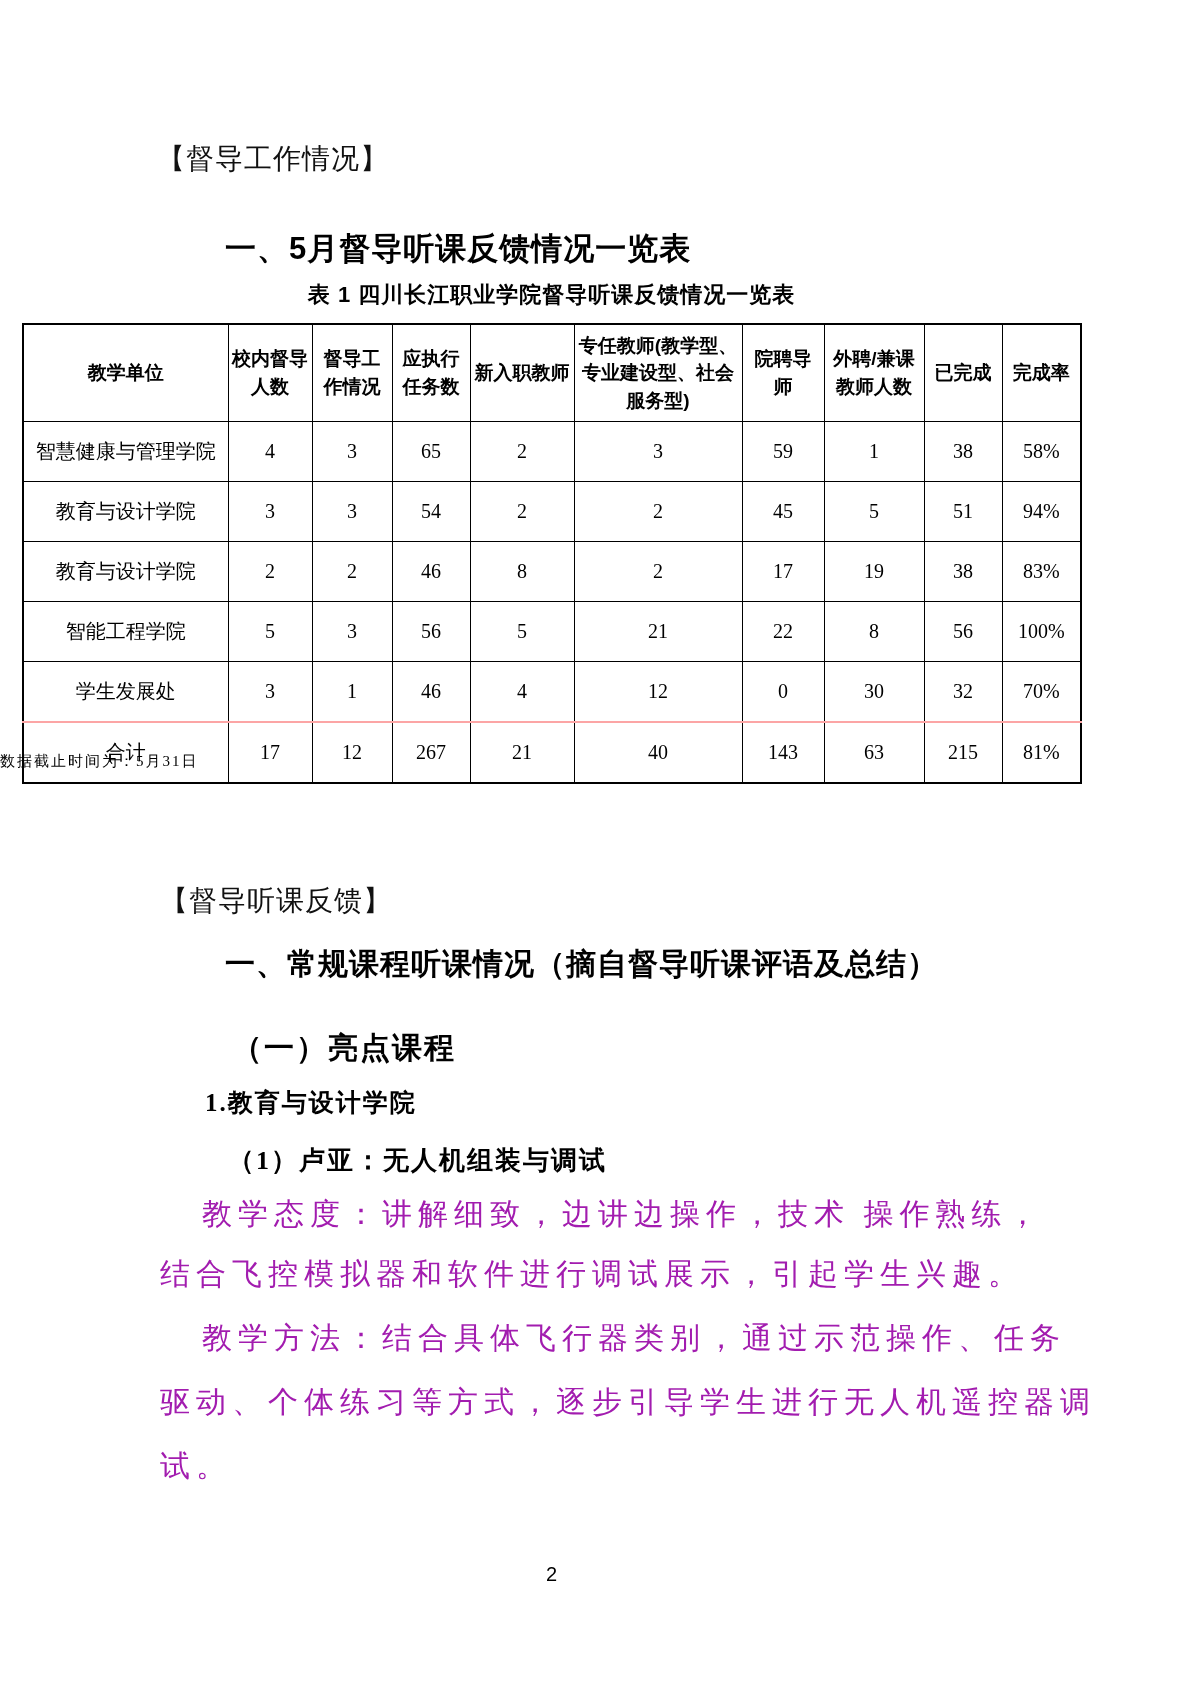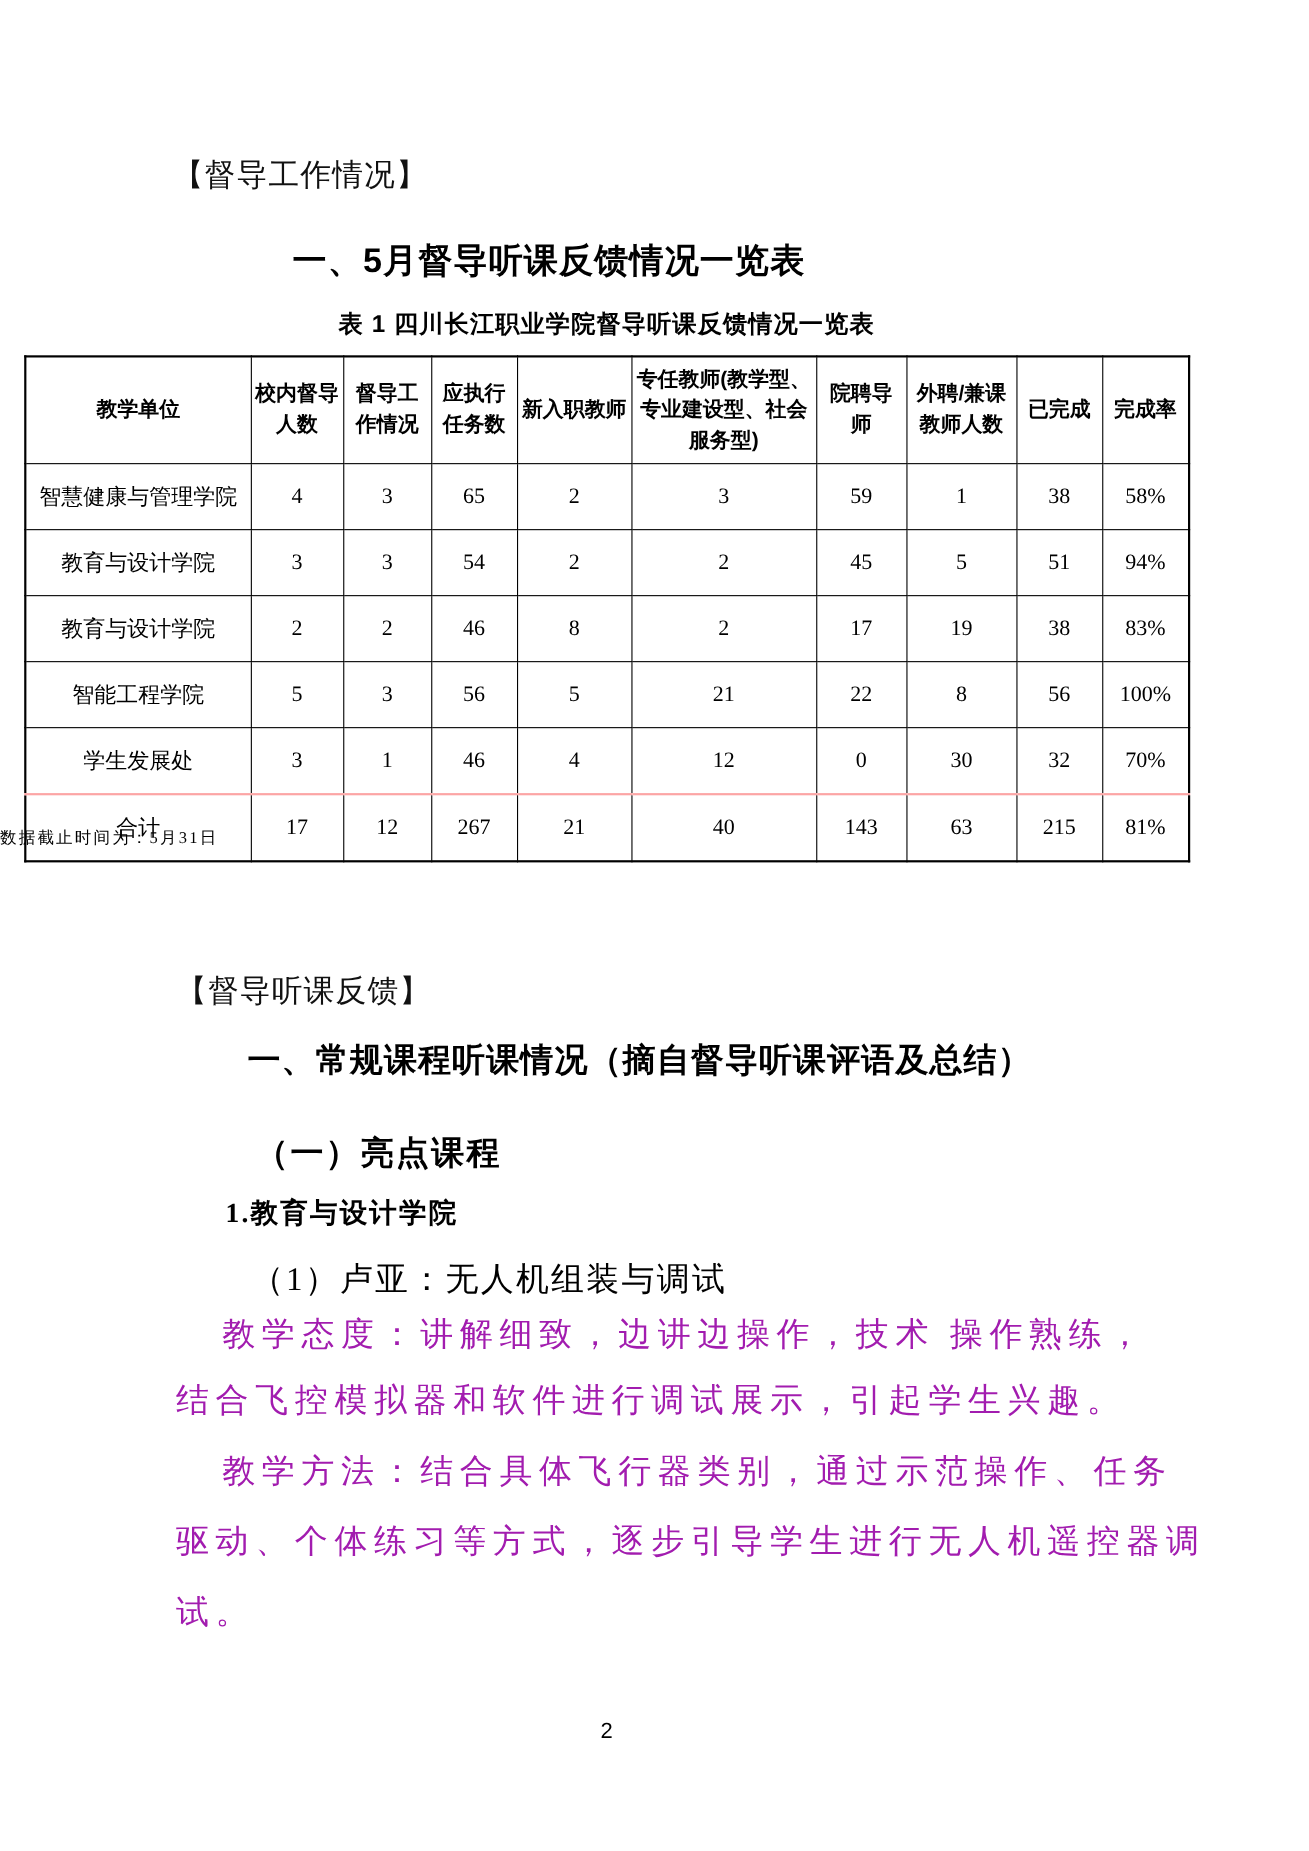--- a/index.html
+++ b/index.html
@@ -38,38 +38,38 @@
     font-family:"Liberation Serif","DejaVu Serif",serif;
     border:1px solid #000;text-align:center;vertical-align:middle;
     padding:2px 3px;height:55px;font-size:20px;
   }
   .doc-table{border:2px solid #000;}
   .total-row td{border-top:2px solid #fca5a5;}
   .table-note{font-size:15px;letter-spacing:2px;text-align:left;width:100%;padding-right:180px;box-sizing:border-box;}
   .heading2{font-size:30px;letter-spacing:1px;}
   .heading3{font-size:30px;letter-spacing:2px;}
   .heading4{font-size:25px;letter-spacing:2px;font-family:"Liberation Serif","DejaVu Serif",serif;font-weight:bold;}
-  .heading5{font-size:30px;letter-spacing:2px;font-family:"Liberation Serif","DejaVu Serif",serif;font-weight:normal;}
+  .heading5{font-size:26px;letter-spacing:2px;font-family:"Liberation Serif","DejaVu Serif",serif;font-weight:bold;}
   .body-line{
     font-size:30px;letter-spacing:6px;line-height:60px;
     color:#a21caf;white-space:nowrap;
   }
   .page-number{
     font-family:"Liberation Sans","DejaVu Sans",sans-serif;
     font-size:20px;text-align:center;width:100%;
   }
 </style>
 </head>
 <body>
 
 <div class="page">
 
   <div class="abs bracket-title" style="left:157px;top:140px;">【督导工作情况】</div>
 
-  <div class="abs h-bold heading1" style="left:225px;top:216px;margin-left:41px;">一、5月督导听课反馈情况一览表</div>
+  <div class="abs h-bold heading1" style="left:225px;top:228px;">一、5月督导听课反馈情况一览表</div>
 
   <div class="abs h-bold table-caption" style="left:0;top:280px;">表 1 四川长江职业学院督导听课反馈情况一览表</div>
 
   <table class="abs doc-table" style="left:22px;top:323px;">
     <colgroup>
       <col style="width:205px">
         <col style="width:84px">
         <col style="width:80px">
         <col style="width:78px">
       <col style="width:104px">

